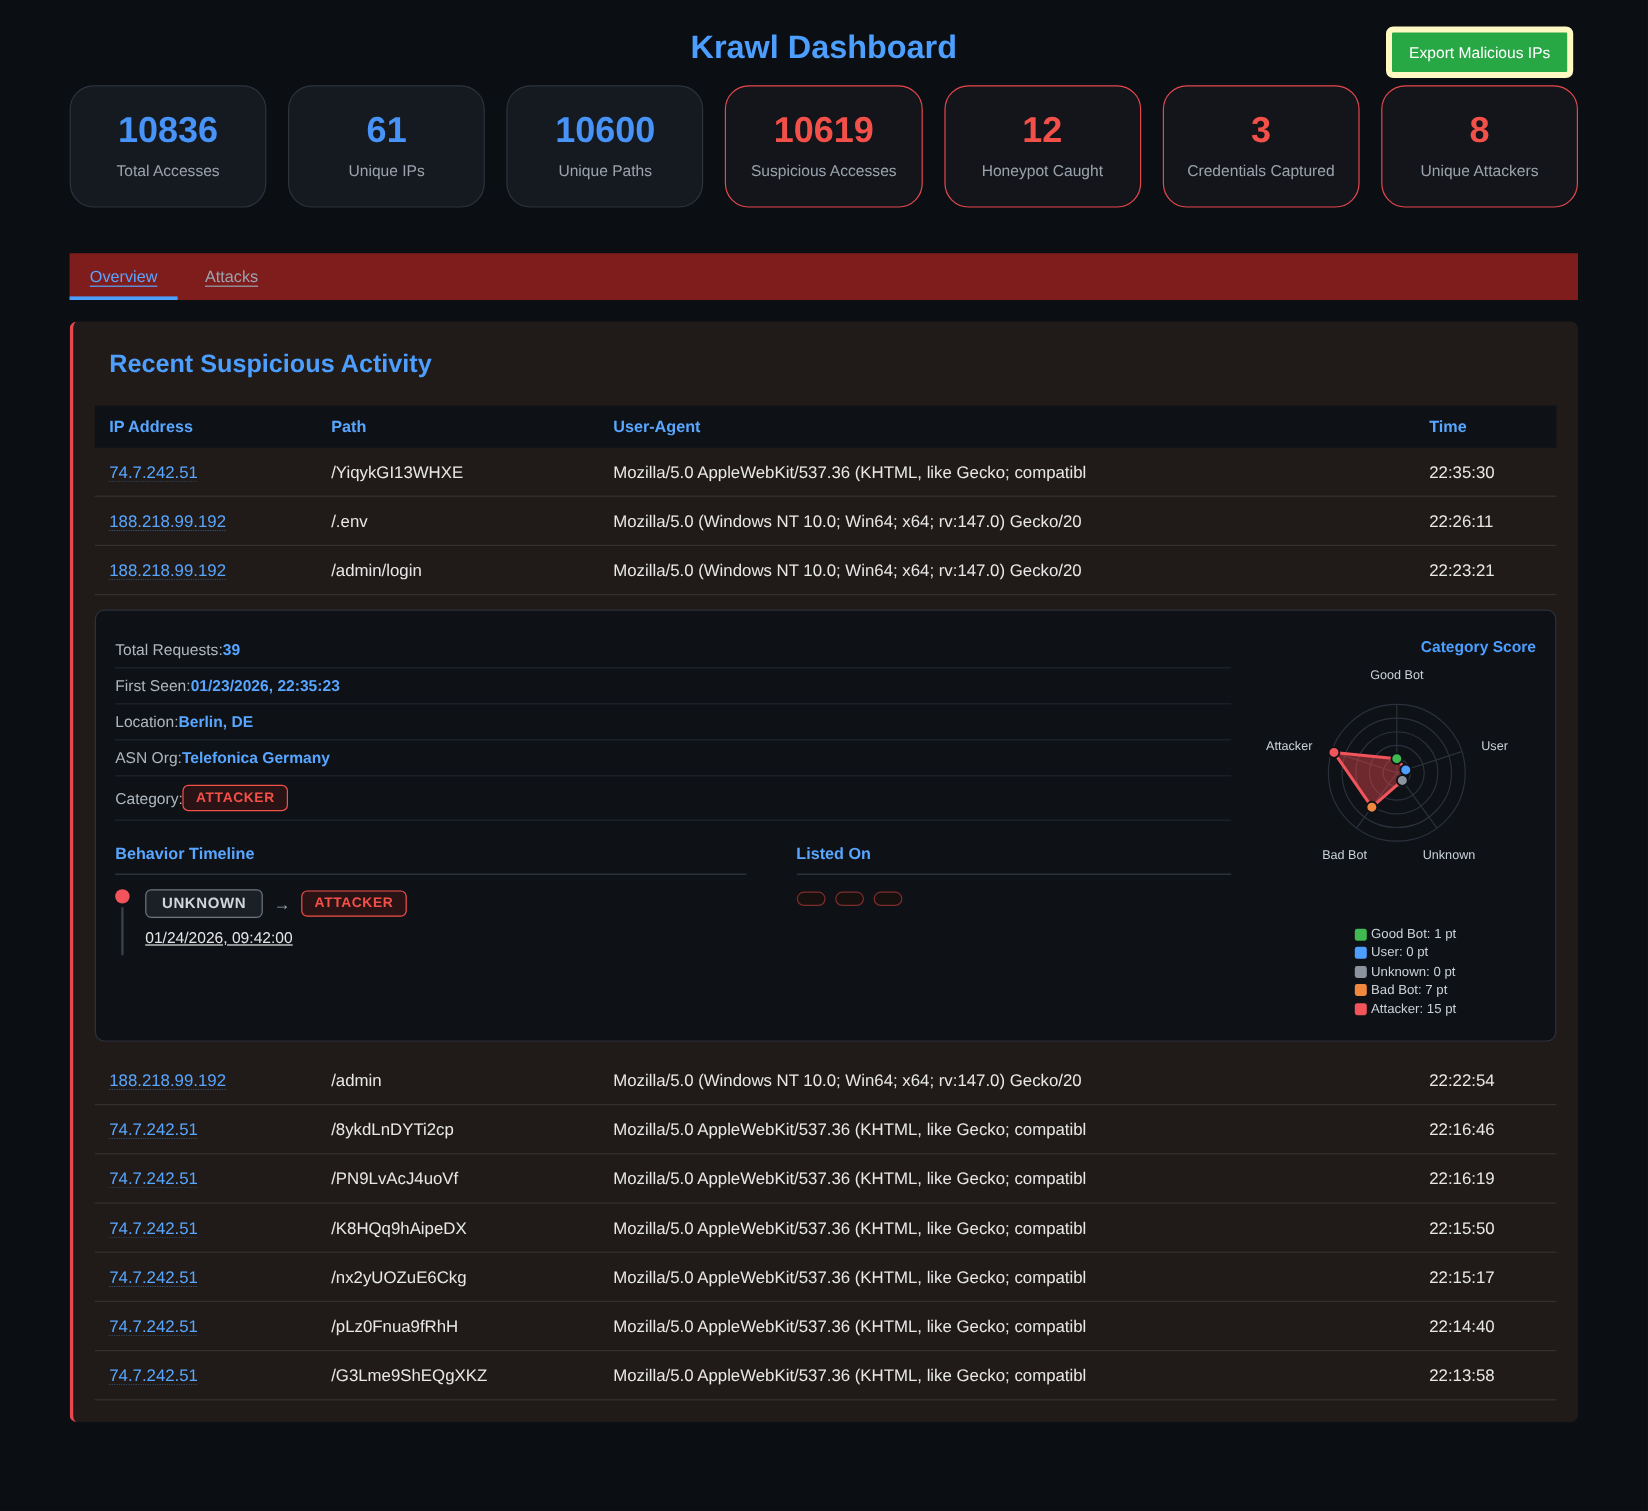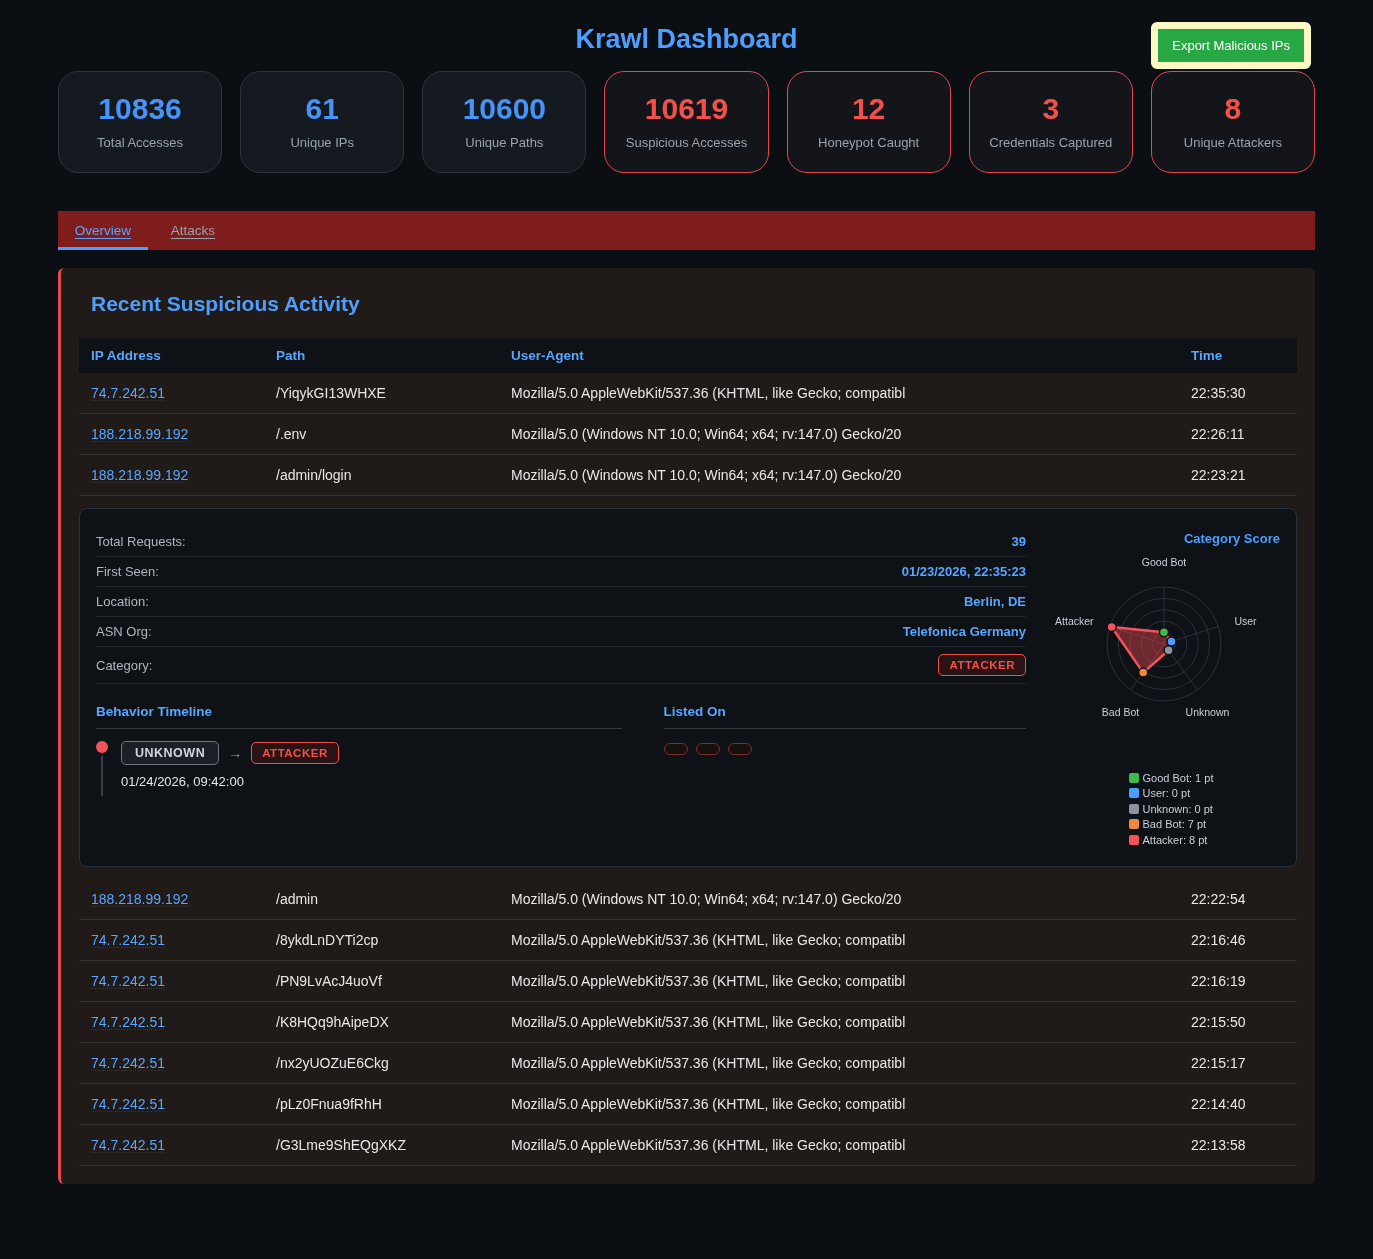--- a/index.html
+++ b/index.html
@@ -8,21 +8,21 @@
     width:1373px; min-height:1259px;
     background:#0b0e13;
     color:#e6e6e6;
     font-family:"Liberation Sans", sans-serif;
   }
   
   .header { position:relative; padding:24px 62px 6px; }
   .page-title { text-align:center; color:#4d9fff; font-size:27px; font-weight:bold; margin:0; }
   .export-btn {
     position:absolute; right:62px; top:22px;
-    background:#28a745; border:7px solid #fef9c3; color:#ffffff;
+    background:#28a745; border:5px solid #fef9c3; color:#ffffff;
     font-size:13px; font-family:inherit; padding:9px 14px; border-radius:6px; cursor:pointer;
   }
   
   .stats { display:flex; gap:18px; padding:10px 58px 0; }
   .stat-card {
     flex:1; background:#151a21; border:1px solid #2d333c; border-radius:20px;
     text-align:center; padding:20px 6px 22px;
   }
   .stat-card.v-danger { border-color:#e5484d; background:#14151b; }
   .stat-value { font-size:30px; font-weight:bold; color:#4793f7; }
@@ -58,21 +58,21 @@
     border-bottom:1px solid #36312d; font-size:14px; color:#e8e8e8;
   }
   .ip-link { color:#58a6ff; text-decoration:underline dotted; text-underline-offset:3px; cursor:pointer; }
   
   .detail-card {
     background:#0e1116; border:1px solid #2b313a; border-radius:8px;
     margin:12px 0; padding:14px 16px 18px; display:flex; gap:22px;
   }
   .detail-left { flex:1; padding-top:4px; }
   .info-row {
-    display:flex; justify-content:space-between; align-items:center;
+    display:flex; align-items:center;
     padding:7px 0; border-bottom:1px solid #20252d; font-size:13px; min-height:27px;
   }
   .info-label { color:#aeb6bf; }
   .info-value { color:#58a6ff; font-weight:bold; }
   .badge-danger {
     color:#f4504a; border:1px solid #f4504a; background:#2a1314;
     font-size:11.5px; font-weight:bold; padding:4px 10px; border-radius:5px; letter-spacing:.5px;
   }
   .sections { display:flex; gap:42px; margin-top:20px; }
   .section-behavior { flex:1.45; }
@@ -84,21 +84,21 @@
   .timeline-entry { display:flex; gap:13px; margin-top:12px; }
   .timeline-marker { display:flex; flex-direction:column; align-items:center; }
   .timeline-dot { width:12px; height:12px; border-radius:50%; background:#f2545b; }
   .timeline-line { width:2px; flex:1; min-height:40px; background:#3a4049; margin-top:3px; }
   .badge-row { display:flex; align-items:center; gap:9px; }
   .badge-neutral {
     color:#cfd6dd; border:1px solid #6e7681; background:#1b2027;
     padding:4px 13px; border-radius:5px; font-size:12.5px; font-weight:bold; letter-spacing:.5px;
   }
   .arrow { color:#9aa3ad; font-size:14px; }
-  .timeline-date { font-size:13px; color:#e6e6e6; margin-top:9px; }
+  .timeline-date { font-size:13px; color:#e6e6e6; margin-top:9px;text-decoration:underline; }
   .listed-badges { display:flex; flex-wrap:wrap; gap:8px; margin-top:14px; max-width:390px; }
   .listed-badge {
     color:#e5484d; border:1px solid #7e2c2c; background:#16100f;
     font-size:11.5px; padding:5px 11px; border-radius:8px; cursor:pointer;
   }
   
   .detail-right { width:232px; }
   .radar-title { text-align:right; color:#4d9fff; font-weight:bold; font-size:13px; margin:8px 0 0; }
   .legend { width:fit-content; margin:8px auto 0; }
   .legend-item { display:flex; align-items:center; gap:4px; font-size:11px; color:#c9d1d9; height:15.5px;margin-left:14px; }
@@ -276,21 +276,21 @@
             <div class="legend-item">
               <span class="legend-swatch" style="background: rgb(139, 148, 158);"></span>
               <span>Unknown: 0 pt</span>
             </div>
             <div class="legend-item">
               <span class="legend-swatch" style="background: rgb(240, 136, 62);"></span>
               <span>Bad Bot: 7 pt</span>
             </div>
             <div class="legend-item">
               <span class="legend-swatch" style="background: rgb(242, 84, 91);"></span>
-              <span>Attacker: 8 pt</span>
+              <span>Attacker: 15 pt</span>
             </div>
           </div>
       </div>
     </div>
 
     <div>
 
     <div class="trow">
         <div class="cell col-ip"><a class="ip-link">188.218.99.192</a></div>
         <div class="cell col-path">/admin</div>

